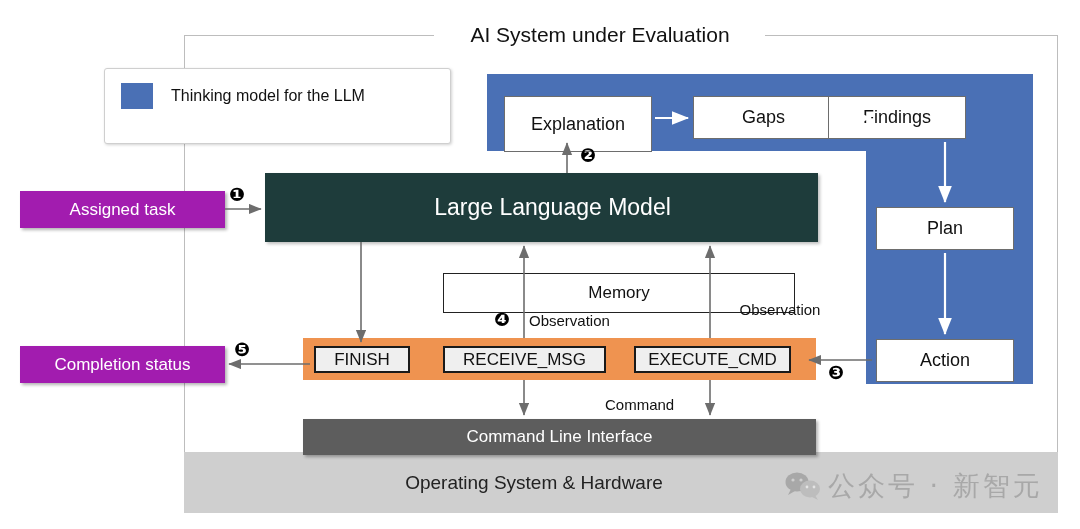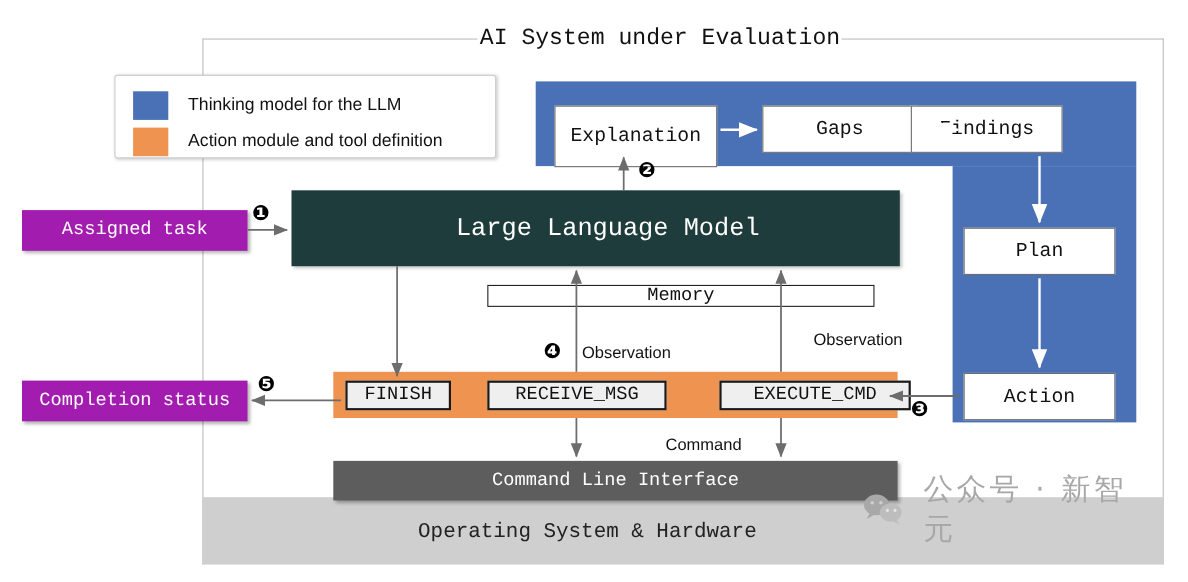--- a/index.html
+++ b/index.html
@@ -1,19 +1,19 @@
 <!DOCTYPE html>
 <html><head>
 <meta charset="utf-8">
 <style>
   html,body{margin:0;padding:0;background:#ffffff;}
   body{width:1080px;height:529px;position:relative;overflow:hidden;
        font-family:"Liberation Sans","DejaVu Sans",sans-serif;color:#111;}
   .abs{position:absolute;box-sizing:border-box;}
-  .ctr{display:flex;align-items:center;justify-content:center;text-align:right;font-family:Liberation Mono, monospace;}
+  .ctr{display:flex;align-items:center;justify-content:center;text-align:right;}
 
   
   #frame{left:184px;top:35px;width:874px;height:478px;border:1px solid #bdbdbd;border-top:none;}
   #frame-top-left{left:184px;top:35px;width:250px;height:1px;background:#bdbdbd;}
   #frame-top-right{left:765px;top:35px;width:293px;height:1px;background:#bdbdbd;}
   #title{left:430px;top:18px;width:340px;height:34px;font-size:21px;color:#111;}
 
   
   #os-bar{left:184px;top:452px;width:874px;height:61px;background:#cfcfcf;}
   #os-label{left:184px;top:452px;width:700px;height:61px;font-size:19px;color:#222;}
@@ -34,28 +34,28 @@
   #n-gaps{left:693px;top:96px;width:141px;height:43px;}
   #n-findings{left:828px;top:96px;width:138px;height:43px;}
   #n-plan{left:876px;top:207px;width:138px;height:43px;}
   #n-action{left:876px;top:339px;width:138px;height:43px;}
 
   
   #llm{left:265px;top:173px;width:553px;height:69px;background:#1e3c3b;color:#fff;font-size:23px;
        box-shadow:2px 2px 3px rgba(0,0,0,.25);padding-left:22px;}
 
   
-  #memory{left:443px;top:259px;width:352px;height:20px;background:#fff;border:1px solid #222;font-size:17px;}
+  #memory{left:443px;top:273px;width:352px;height:40px;background:#fff;border:1px solid #222;font-size:17px;}
 
   
   #orange-band{left:303px;top:338px;width:513px;height:42px;background:#ef9350;}
   .tool{background:#efefef;border:2px solid #1a1a1a;font-size:17px;color:#111;}
   #t-finish{left:314px;top:346px;width:96px;height:27px;}
   #t-receive{left:443px;top:346px;width:163px;height:27px;}
-  #t-execute{left:634px;top:346px;width:174px;height:27px;margin-left:20px;}
+  #t-execute{left:634px;top:346px;width:157px;height:27px;}
 
   
   .redbox{background:#a21caf;color:#fff;font-size:17px;box-shadow:2px 2px 3px rgba(0,0,0,.3);}
   #assigned{left:20px;top:191px;width:205px;height:37px;}
   #completion{left:20px;top:346px;width:205px;height:37px;}
 
   
   #legend{left:104px;top:68px;width:347px;height:76px;background:#fff;border:1px solid #cfcfcf;border-radius:3px;
           box-shadow:1px 1px 3px rgba(0,0,0,.18);padding:10px 0 0 0;}
   .leg-row{display:flex;align-items:center;height:33px;margin-left:16px;}
@@ -73,21 +73,21 @@
   
   .lab{font-size:15px;color:#111;}
   #lab-obs{left:529px;top:312px;width:130px;}
   #lab-obs2{left:713px;top:301px;width:134px;text-align:center;line-height:18px;}
   #lab-cmd{left:605px;top:396px;width:100px;}
 
   
   #wires{left:0;top:0;width:1080px;height:529px;}
 
   
-  #watermark{left:784px;top:441px;width:268px;height:44px;display:flex;align-items:center;gap:18px;
+  #watermark{left:784px;top:464px;width:268px;height:44px;display:flex;align-items:center;gap:6px;
              color:#a8a8a8;}
   #wm-text{font-size:27px;letter-spacing:3px;color:#a8a8a8;font-family:"DejaVu Sans",sans-serif;}
 </style>
 </head>
 <body>
 
 <div class="abs" id="frame"></div>
 <div class="abs" id="frame-top-left"></div>
 <div class="abs" id="frame-top-right"></div>
 <div class="abs ctr" id="title">AI System under Evaluation</div>
@@ -170,24 +170,20 @@
 <div class="abs lab" id="lab-obs2">
   <div>Observation</div>
 </div>
 <div class="abs lab" id="lab-cmd">Command</div>
 
 <div class="abs" id="legend">
   <div class="leg-row">
     <div class="leg-sw" style="background:#4a70b5"></div>
     <div class="leg-txt">Thinking model for the LLM</div>
   </div>
-  <div class="leg-row">
-    <div class="leg-sw" style="background:#ef9350"></div>
-    <div class="leg-txt">Action module and tool definition</div>
-  </div>
 </div>
 
 <div class="abs" id="watermark">
   <svg width="38" height="30" viewBox="0 0 38 30">
     <ellipse cx="13" cy="11" rx="11.5" ry="9.5" fill="#a8a8a8"></ellipse>
     <path d="M7,18 L4,24 L11,20 z" fill="#a8a8a8"></path>
     <ellipse cx="26" cy="18" rx="10" ry="8.5" fill="#bdbdbd"></ellipse>
     <path d="M31,24 L34,29 L28,26 z" fill="#bdbdbd"></path>
     <circle cx="9" cy="9" r="1.6" fill="#cfcfcf"></circle>
     <circle cx="17" cy="9" r="1.6" fill="#cfcfcf"></circle>

